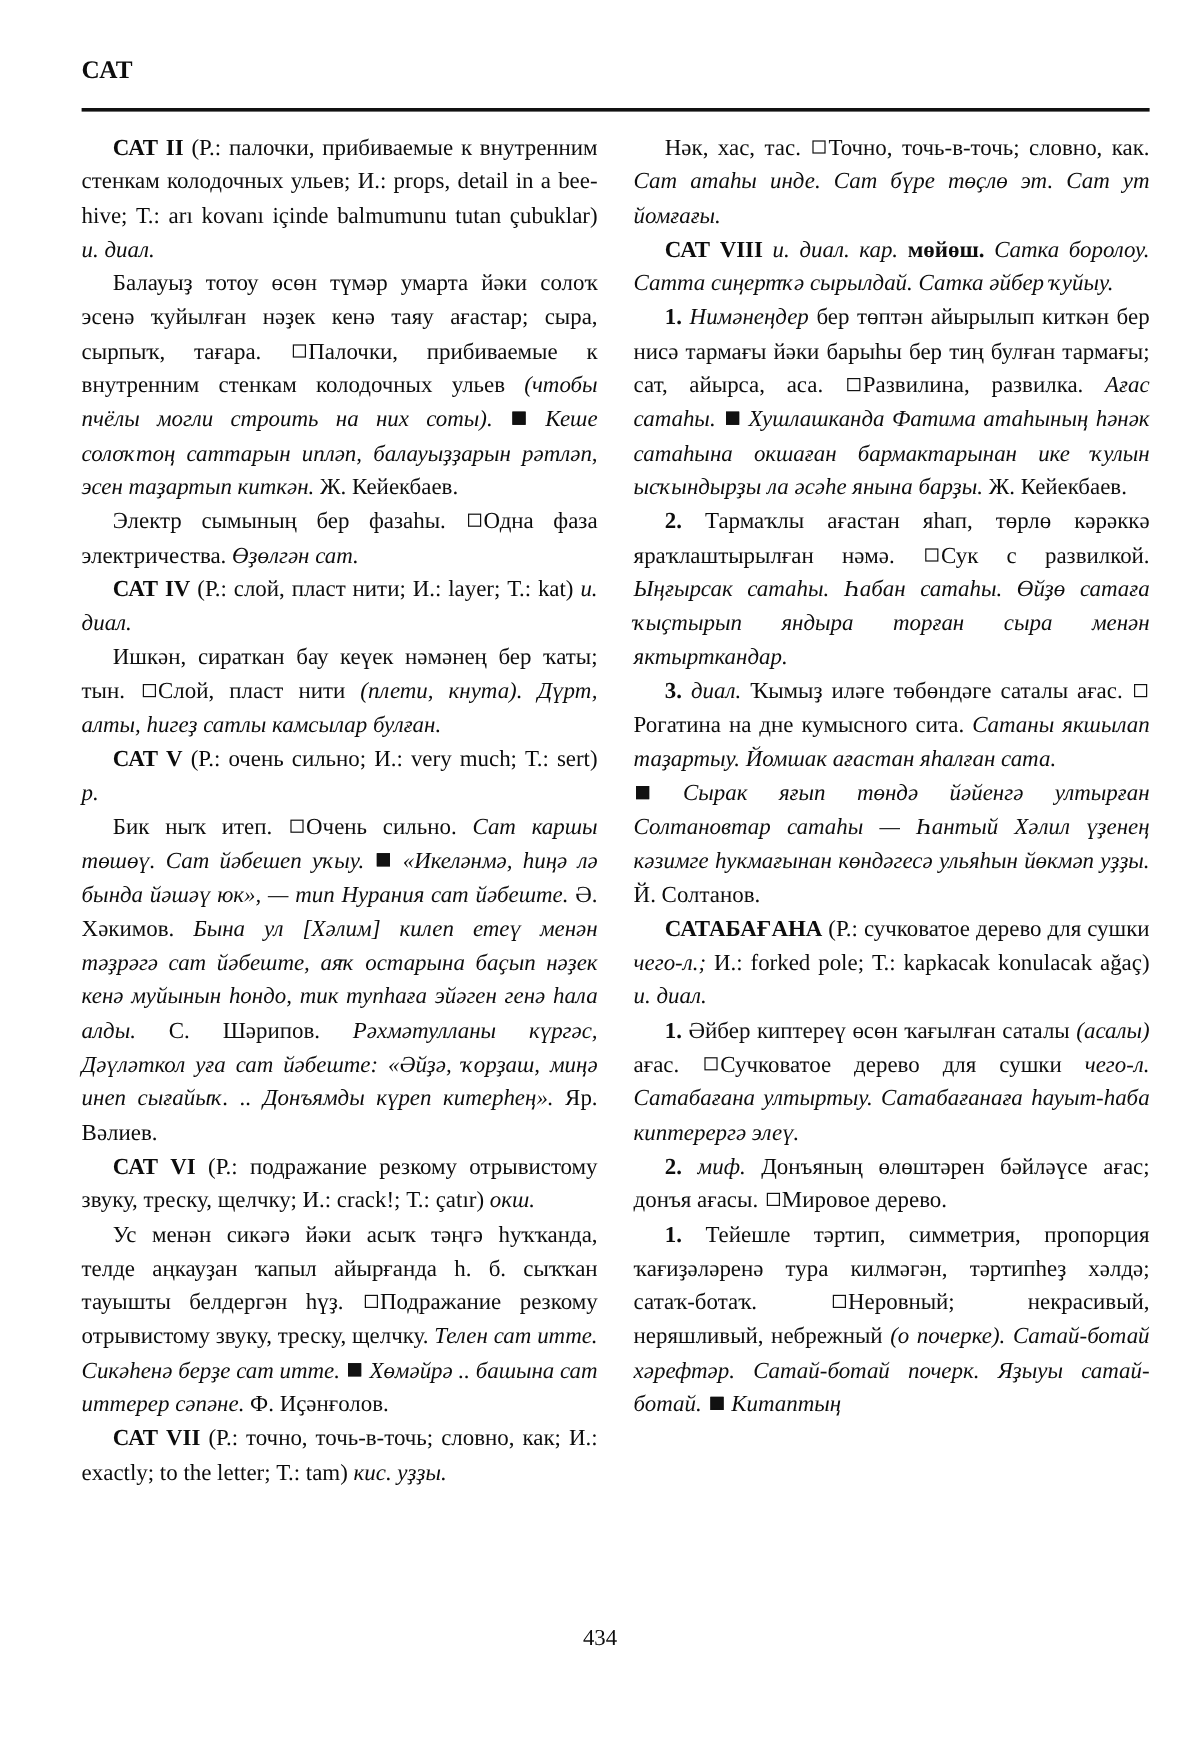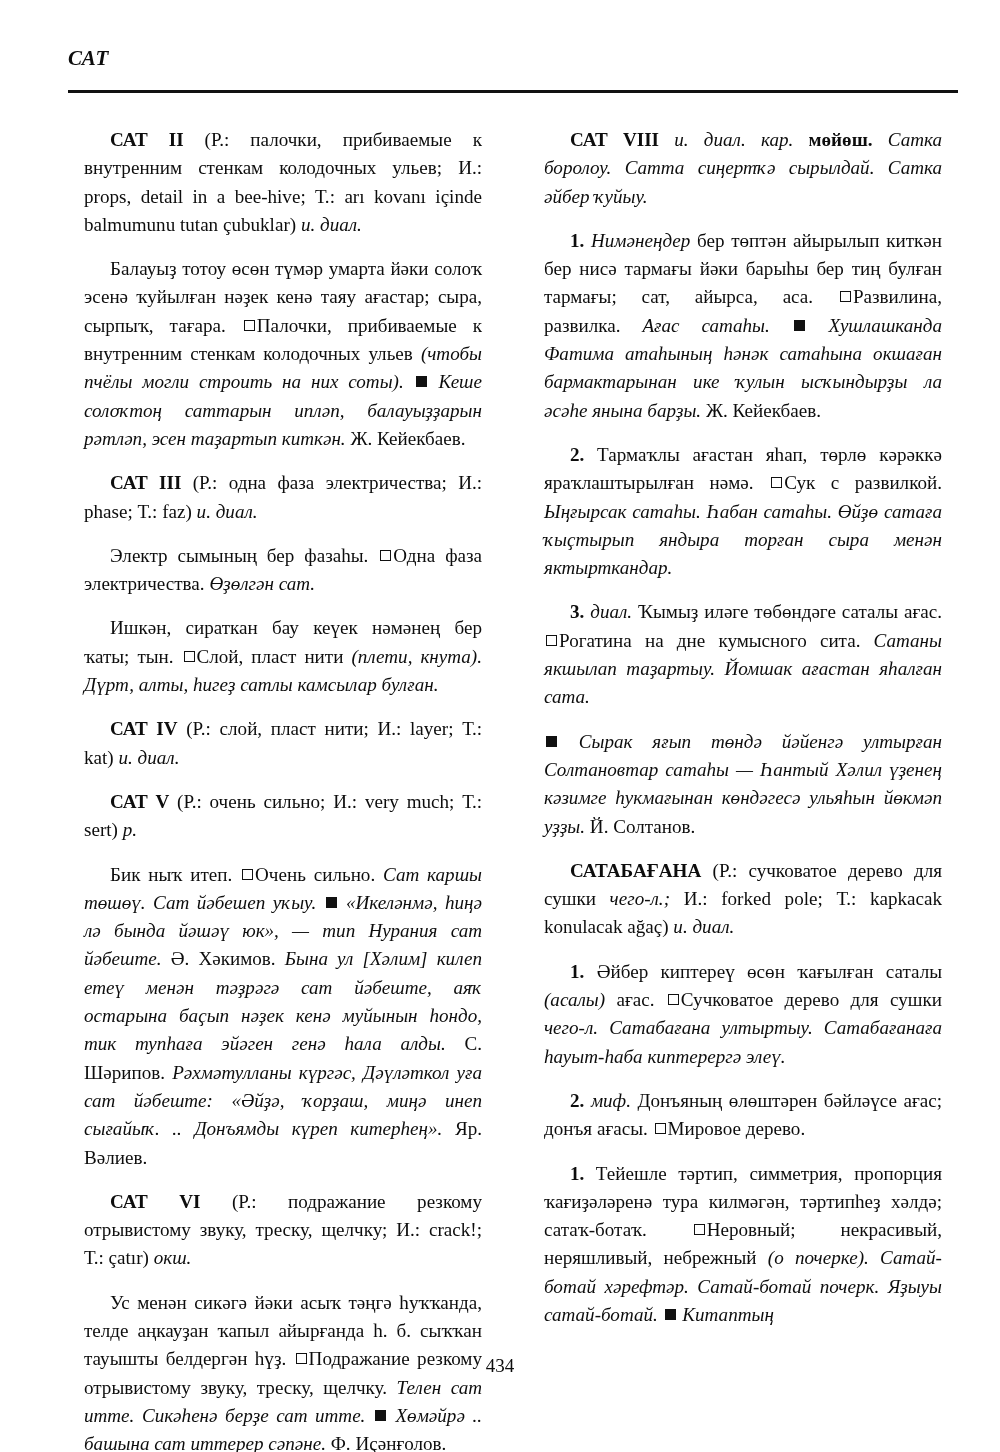--- a/index.html
+++ b/index.html
@@ -22,21 +22,20 @@
     height: 1452px;
   }
   .running-head {
     position: absolute;
     left: 68px;
     top: 48px;
     font-size: 21px;
     font-weight: bold;
     letter-spacing: 0.5px;
     line-height: 1;
-    font-style: italic;
   }
   .head-rule {
     position: absolute;
     left: 68px;
     top: 90px;
     width: 890px;
     height: 3px;
     background: #111;
   }
   .columns {
@@ -51,21 +50,21 @@
   }
   .col {
     width: 430px;
     font-size: 19.1px;
     line-height: 28.3px;
     text-align: justify;
     text-justify: inter-word;
     hyphens: manual;
   }
   .col p {
-    margin: 16px;
+    margin: 0;
     text-indent: 26px;
   }
   .col p.noindent {
     text-indent: 0;
   }
   .hw {
     font-weight: bold;
   }
   .it {
     font-style: italic;
@@ -102,38 +101,38 @@
   <div class="running-head">САТ</div>
   <div class="head-rule"></div>
 
   <div class="columns">
 
     <div class="col">
 
       <p><span class="hw">САТ II</span><span> (Р.: палочки, прибиваемые к внутренним стенкам колодочных ульев; И.: props, detail in a bee-hive; Т.: arı kovanı içinde balmumunu tutan çubuklar) </span><span class="it">и. диал.</span></p>
       <p><span>Балауыҙ тотоу өсөн түмәр умарта йәки солоҡ эсенә ҡуйылған нәҙек кенә таяу ағастар; сыра, сырпыҡ, тағара. </span><span class="box-open"></span><span>Палочки, прибиваемые к внутренним стенкам колодочных ульев </span><span class="it">(чтобы пчёлы могли строить на них соты).</span> <span class="box-filled"></span> <span class="it">Кеше солоҡтоң саттарын ипләп, балауыҙҙарын рәтләп, эсен таҙартып киткән.</span><span> Ж. Кейекбаев.</span></p>
 
-      <p><span class="hw">САТ III</span><span> (Р.: одна фаза электричества; И.: phase; Т.: faz) </span><span class="it">и. диал.</span></p>
       <p><span>Электр сымының бер фазаһы. </span><span class="box-open"></span><span>Одна фаза электричества. </span><span class="it">Өҙөлгән сат.</span></p>
 
+      <p><span class="hw">САТ IV</span><span> (Р.: слой, пласт нити; И.: layer; Т.: kat) </span><span class="it">и. диал.</span></p>
       <p><span>Ишкән, сираткан бау кеүек нәмәнең бер ҡаты; тын. </span><span class="box-open"></span><span>Слой, пласт нити </span><span class="it">(плети, кнута). Дүрт, алты, һигеҙ сатлы камсылар булған.</span></p>
-      <p><span class="hw">САТ IV</span><span> (Р.: слой, пласт нити; И.: layer; Т.: kat) </span><span class="it">и. диал.</span></p>
 
       <p><span class="hw">САТ V</span><span> (Р.: очень сильно; И.: very much; Т.: sert) </span><span class="it">р.</span></p>
       <p><span>Бик  ныҡ итеп. </span><span class="box-open"></span><span>Очень сильно. </span><span class="it">Сат каршы төшөү. Сат йәбешеп уҡыу.</span> <span class="box-filled"></span> <span class="it">«Икеләнмә, һиңә лә бында йәшәү юк», — тип Нурания сат йәбеште.</span><span> Ә. Хәкимов. </span><span class="it">Бына ул [Хәлим] килеп етеү менән тәҙрәгә сат йәбеште, аяҡ остарына баҫып нәҙек кенә муйынын һондо, тик тупһаға эйәген генә һала алды.</span><span> С. Шәрипов. </span><span class="it">Рәхмәтулланы күргәс, Дәүләткол уға сат йәбеште: «Әйҙә, ҡорҙаш, миңә инеп сығайыҡ. .. Донъямды күреп китерһең».</span><span> Яр. Вәлиев.</span></p>
 
       <p><span class="hw">САТ VI</span><span> (Р.: подражание резкому отрывистому звуку, треску, щелчку; И.: crack!; Т.: çatır) </span><span class="it">окш.</span></p>
       <p><span>Ус менән сикәгә йәки асыҡ тәңгә һуҡҡанда, телде аңкауҙан ҡапыл айырғанда һ. б. сыҡҡан тауышты белдергән һүҙ. </span><span class="box-open"></span><span>Подражание резкому отрывистому звуку, треску, щелчку. </span><span class="it">Телен сат итте. Сикәһенә берҙе сат итте.</span> <span class="box-filled"></span> <span class="it">Хөмәйрә .. башына сат иттерep сәпәне.</span><span> Ф. Иҫәнғолов.</span></p>
 
       <p><span class="hw">САТ VII</span><span> (Р.: точно, точь-в-точь; словно, как; И.: exactly; to the letter; Т.: tam) </span><span class="it">кис. уҙҙы.</span></p>
 
     </div>
 
     <div class="col">
 
+      <p><span>Нәк, хас, тас. </span><span class="box-open"></span><span>Точно, точь-в-точь; словно, как. </span><span class="it">Сат атаһы инде. Сат бүре төҫлө эт. Сат ут йомғағы.</span></p>
 
       <p><span class="hw">САТ VIII</span><span class="it"> и. диал. кар. </span><span class="hw">мөйөш.</span><span class="it"> Сатка боролоу. Сатта сиңертҡә сырылдай. Сатка әйбер ҡуйыу.</span></p>
 
       <p><span class="sense-num">1.</span> <span class="it">Нимәнеңдер</span><span> бер төптән айырылып киткән бер нисә тармағы йәки барыһы бер тиң булған тармағы; сат, айырса, аса. </span><span class="box-open"></span><span>Развилина, развилка. </span><span class="it">Ағас сатаһы.</span> <span class="box-filled"></span> <span class="it">Хушлашканда Фатима атаһының һәнәк сатаһына окшаған бармактарынан ике ҡулын ысҡындырҙы ла әсәһе янына барҙы.</span><span> Ж. Кейекбаев.</span></p>
       <p><span class="sense-num">2.</span> <span>Тармаҡлы ағастан яһап, төрлө кәрәккә яраҡлаштырылған нәмә. </span><span class="box-open"></span><span>Сук с развилкой. </span><span class="it">Ыңғырсак сатаһы. Һабан сатаһы. Өйҙө сатаға ҡыҫтырып яндыра торған сыра менән яктырткандар.</span></p>
       <p><span class="sense-num">3.</span> <span class="it">диал.</span><span> Ҡымыҙ иләге төбөндәге саталы ағас. </span><span class="box-open"></span><span>Рогатина на дне кумысного сита. </span><span class="it">Сатаны якшылап таҙартыу. Йомшак ағастан яһалған сата.</span></p>
       <p class="noindent"><span class="box-filled"></span> <span class="it">Сырак яғып төндә йәйенгә ултырған Солтановтар сатаһы — Һантый Хәлил үҙенең кәзимге һукмағынан көндәгесә ульяһын йөкмәп уҙҙы.</span><span> Й. Солтанов.</span></p>
 
       <p><span class="hw">САТАБАҒАНА</span><span> (Р.: сучковатое дерево для сушки </span><span class="it">чего-л.;</span><span> И.: forked pole; Т.: kapkacak konulacak ağaç) </span><span class="it">и. диал.</span></p>
       <p><span class="sense-num">1.</span> <span>Әйбер киптереү өсөн ҡағылған саталы </span><span class="it">(асалы)</span><span> ағас. </span><span class="box-open"></span><span>Сучковатое дерево для сушки </span><span class="it">чего-л.</span><span class="it"> Сатабағана ултыртыу. Сатабағанаға һауыт-һаба киптерергә элеү.</span></p>

